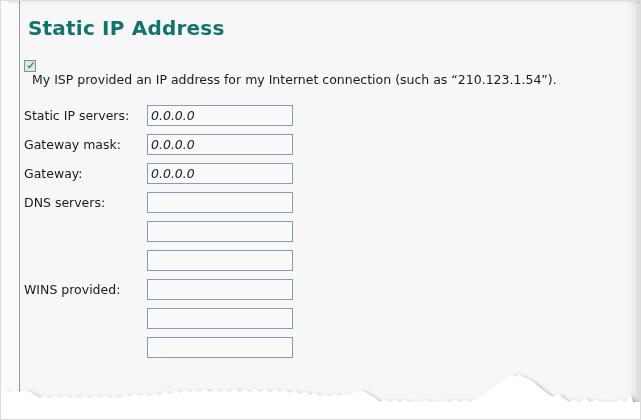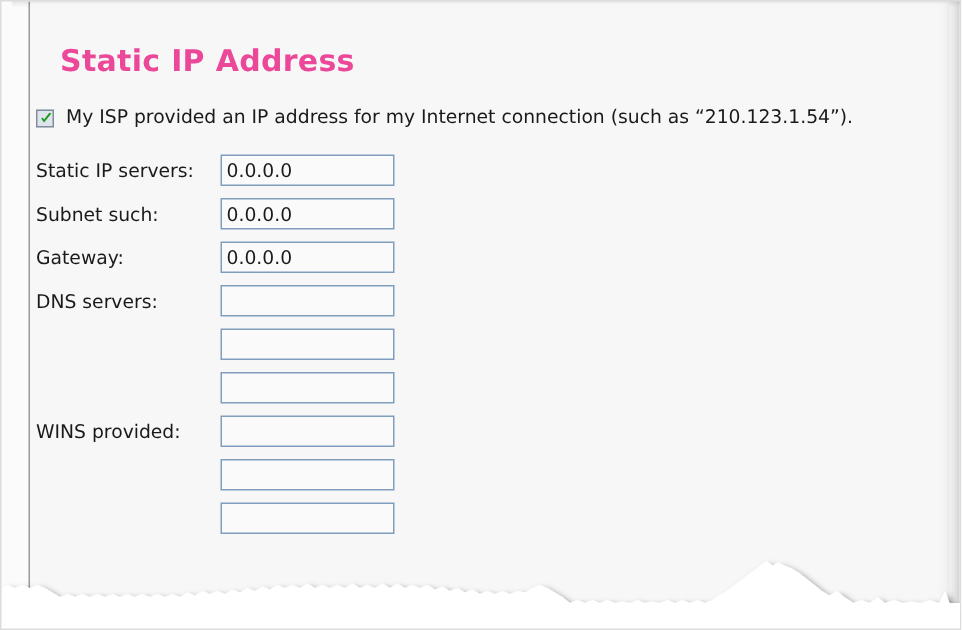--- a/index.html
+++ b/index.html
@@ -93,32 +93,33 @@
     top: 0;
     width: 600px;
     z-index: 10;
   }
 
   #page-title {
     font-family: "DejaVu Sans", sans-serif;
     font-weight: bold;
     font-size: 20px;
     line-height: 20px;
-    color: #ec4899;
+    color: #0f766e;
     letter-spacing: 0.2px;
-    margin: 16px;
+    margin: 4px;
     padding-top: 14px;
   }
 
   
   #isp-row {
     display: flex;
-    align-items: flex-end;
+    align-items: flex-start;
     margin-top: 20px;
     margin-left: 0px;
+    flex-direction: column;
   }
   .cb {
     width: 12px;
     height: 12px;
     box-sizing: border-box;
     border: 1px solid #7f8d9e;
     background: #dfe4ea;
     position: relative;
     flex: 0 0 auto;
     margin-top: 2px;
@@ -143,32 +144,33 @@
   }
   .field-label {
     width: 123px;
     flex: 0 0 123px;
     font-family: "DejaVu Sans", sans-serif;
     font-size: 12.5px;
     color: #1a1a1a;
     white-space: nowrap;
   }
   .field-input {
-    width: 116px;
+    width: 146px;
     height: 21px;
     box-sizing: border-box;
     border: 1px solid #7f9ebd;
     background: #fafafa;
     font-family: "DejaVu Sans", sans-serif;
     font-size: 12.5px;
     color: #1a1a1a;
     padding: 0 3px;
     line-height: 19px;
     outline: none;
     border-radius: 0;
+    font-style: italic;
   }
   .field-input::placeholder { color: #999; }
 
   .group { margin-top: 4px; }
   .group .field-row:not(:first-child) .field-label { visibility: hidden; }
 
   
   #torn {
     position: absolute;
     left: 0;
@@ -203,21 +205,21 @@
     </div>
 
     <div class="form-block">
 
       <div class="field-row">
         <span class="field-label">Static IP servers:</span>
         <input class="field-input" type="text" value="0.0.0.0" style="">
       </div>
 
       <div class="field-row">
-        <span class="field-label">Subnet such:</span>
+        <span class="field-label">Gateway mask:</span>
         <input class="field-input" type="text" value="0.0.0.0" style="">
       </div>
 
       <div class="field-row">
         <span class="field-label">Gateway:</span>
         <input class="field-input" type="text" value="0.0.0.0" style="">
       </div>
     </div>
 
     <div class="group">

